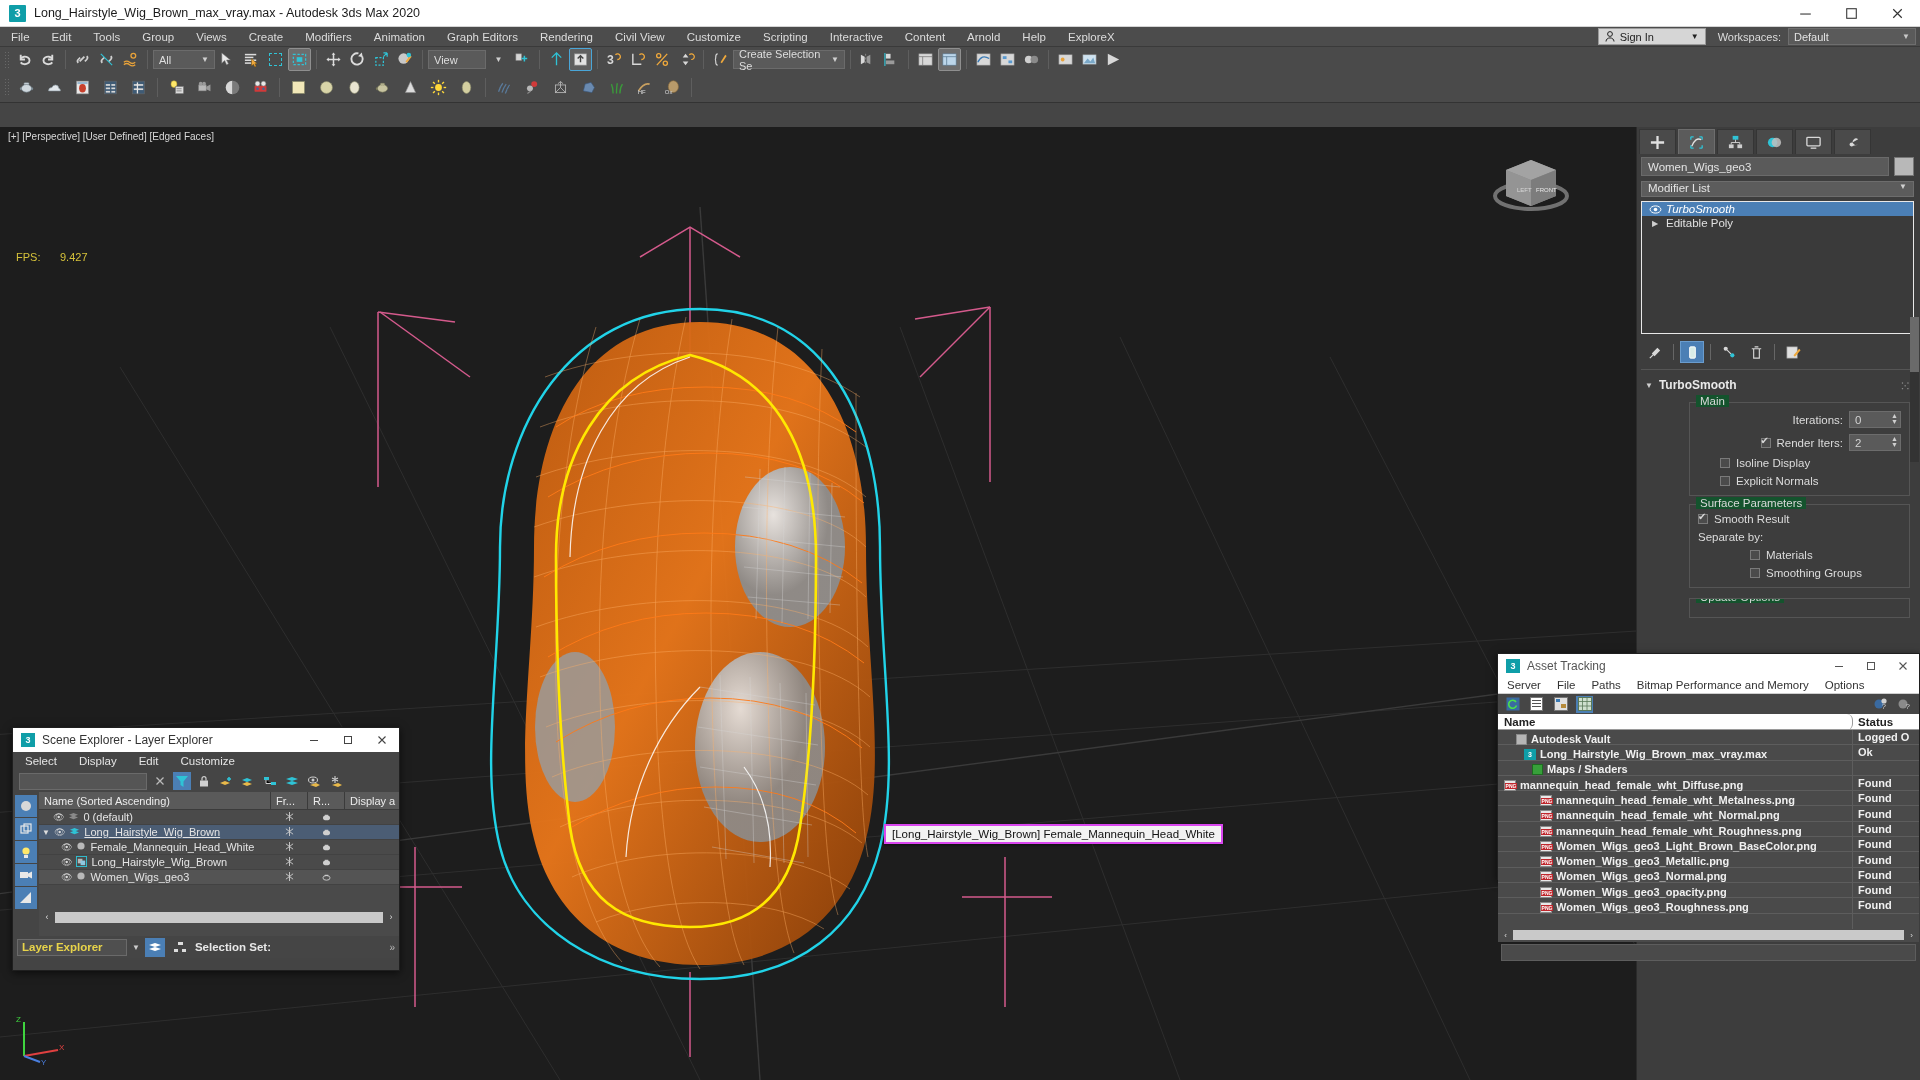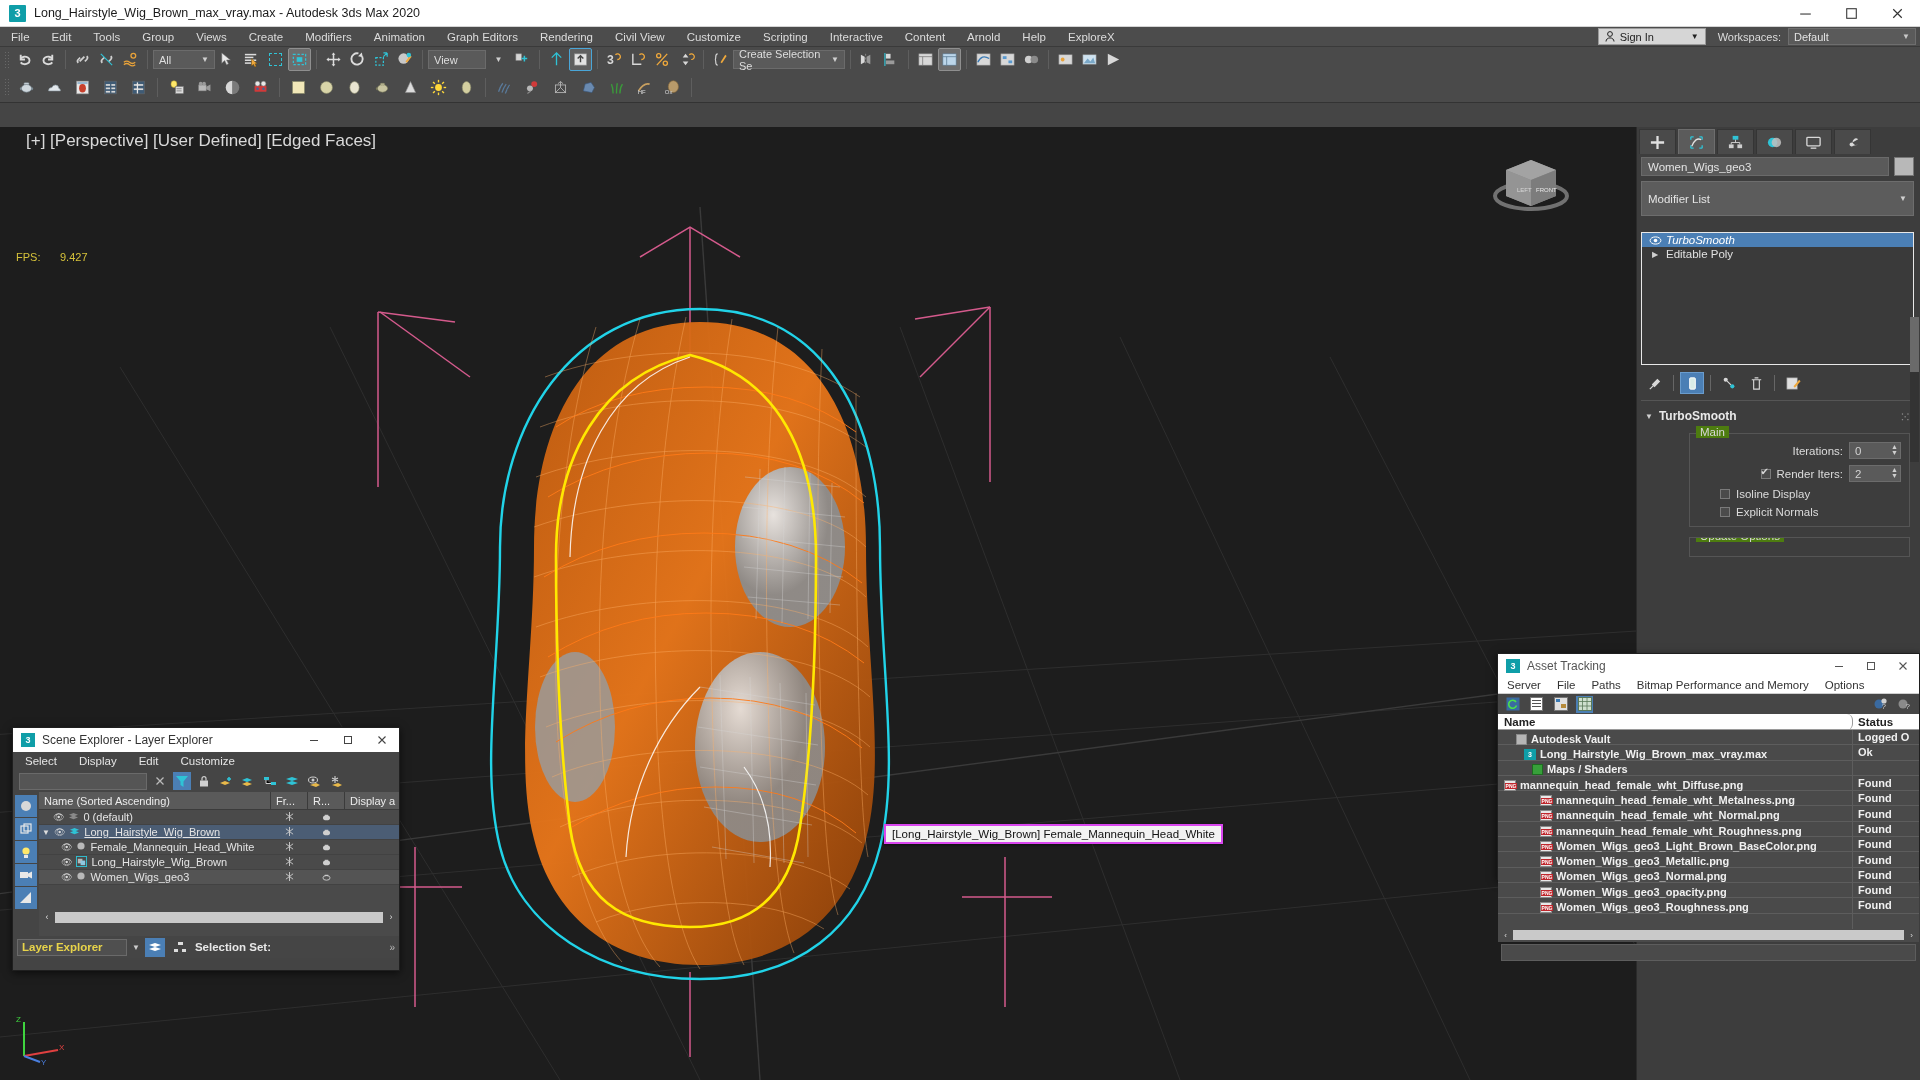--- a/index.html
+++ b/index.html
@@ -67,21 +67,21 @@
   .tcombo.w60{width:62px}.tcombo.w56{width:58px}.tcombo.w110{width:112px}
 
   
   .ic { width:17px;height:17px;display:block; }
   .sq { width:13px;height:13px;border:1.5px solid #2fc3d6; }
   .sq.dash { border-style:dashed; }
 
   
   .viewport { position:absolute; left:0; top:127px; width:1636px; height:953px;
               background:#1d1d1d; overflow:hidden; }
-  .vp-label { position:absolute; left:26px; top:4px; color:#d9d9d9; font-size:17px; }
+  .vp-label { position:absolute; left:8px; top:4px; color:#d9d9d9; font-size:10px; }
   .vp-stats { position:absolute; left:16px; top:27px; font-size:11px; color:#d6c23a; }
   .vp-stats table { border-collapse:collapse; }
   .vp-stats td { padding:1px 0; font-size:11px; color:#d6c23a;}
   .vp-stats td.c1 { width:50px; text-align:right; padding-right:8px;}
   .vp-stats td.c2 { width:60px; }
   .vp-stats td.c3 { }
   .vp-fps { position:absolute; left:16px; top:80px; font-size:11px; color:#d6c23a;margin-top:44px;}
   .vp-fps span.l { display:inline-block;width:44px;}
 
   
@@ -101,22 +101,22 @@
   .cmdpanel { position:absolute; right:0; top:127px; width:284px; height:953px;
               background:#3d3d3d; border-left:1px solid #2b2b2b;}
   .cp-tabs { display:flex; height:27px; background:#3d3d3d; padding-left:2px; padding-top:2px;}
   .cp-tab { width:37px;height:25px; display:flex;align-items:center;justify-content:center;
             background:#4a4a4a; margin-right:2px; border:1px solid #353535; border-bottom:none;}
   .cp-tab.active { background:#5b5b5b; border-color:#6d6d6d;}
   .cp-namerow { display:flex; align-items:center; padding:3px 6px 3px 4px; gap:5px;}
   .cp-name { flex:1; height:19px; background:#5a5a5a; border:1px solid #6a6a6a;
              color:#e3e3e3; font-size:11.5px; display:flex; align-items:center; padding:0 6px;}
   .cp-swatch { width:20px;height:19px;background:#b8b8b8;border:1px solid #777;}
-  .cp-modlist { margin:2px 6px 16px 4px; height:35px; background:#5c5c5c; border:1px solid #6d6d6d;
-                display:flex;align-items:center;padding:0 6px;font-size:11.5px;color:#e4e4e4;}
+  .cp-modlist { margin:2px 6px 4px 4px; height:16px; background:#5c5c5c; border:1px solid #6d6d6d;
+                display:flex;align-items:flex-start;padding:0 6px;font-size:11.5px;color:#e4e4e4;}
   .cp-modlist .caret{margin-left:auto;font-size:8px;color:#d0d0d0;}
   .cp-stack { margin:0 6px 0 4px; height:133px; background:#3a3a3a; border:1px solid #e8e8e8; overflow:hidden;}
   .stack-row { height:14px; display:flex; align-items:center; font-size:11.5px; color:#e0e0e0;
                padding-left:2px; }
   .stack-row.sel { background:#4b7fb5; color:#fff; }
   .stack-eye { width:22px; display:flex; align-items:center; justify-content:center;}
   .stack-arrow { width:22px; text-align:center; font-size:8px; color:#cfcfcf;}
   .stack-name { font-style:italic; }
   .cp-stackbtns { display:flex; align-items:center; gap:3px; margin:6px 0 0 6px; height:24px;}
   .sb { width:24px;height:22px;display:flex;align-items:center;justify-content:center;}
@@ -126,21 +126,21 @@
   .cp-scroll { position:absolute; right:1px; top:190px; width:9px; height:145px; background:#333;}
   .cp-scroll .thumb { position:absolute; top:0; left:0; width:9px;height:55px;background:#6a6a6a;}
 
   
   .rollout { margin:6px 4px 0 4px; }
   .ro-head { display:flex; align-items:center; font-size:12px; font-weight:bold; color:#e9e9e9;
              height:18px; }
   .ro-head .tri { font-size:8px; margin:0 6px 0 4px; color:#cfcfcf;}
   .ro-head .dots { margin-left:auto; margin-right:6px; color:#8a8a8a; font-size:9px; letter-spacing:1px;}
   .grp { border:1px solid #555; margin:8px 6px 0 48px; padding:8px 8px 8px 8px; position:relative; }
-  .grp > .gl { position:absolute; top:-8px; left:6px; background:#4d7c0f; padding:0 4px;
+  .grp > .gl { position:absolute; top:-8px; left:6px; background:#14532d; padding:0 4px;
                font-size:11.5px; color:#d8d8d8;}
   .row { display:flex; align-items:center; justify-content:flex-end; margin-bottom:6px; gap:6px;}
   .row .lbl { font-size:11.5px;color:#dcdcdc;}
   .spin { width:52px;height:17px;background:#5a5a5a;border:1px solid #6c6c6c; display:flex;
           align-items:center; padding-left:5px; font-size:11.5px; color:#d2d2d2; position:relative;}
   .spin .arrows { position:absolute; right:2px; top:1px; display:flex; flex-direction:column;
                   gap:1px; color:#cfcfcf; font-size:7px; line-height:6px;}
   .chk { width:10px;height:10px;border:1px solid #7a7a7a;background:#4b4b4b; display:inline-block;
          position:relative; }
   .chk.on:after { content:"✔"; position:absolute; left:-1px; top:-4px; font-size:10px; color:#d8d8d8;}
@@ -960,20 +960,38 @@
         <div class="crow ind2">
           <span class="chk"></span>
           <span>Isoline Display</span>
         </div>
         <div class="crow ind2" style="margin-bottom:0">
           <span class="chk"></span>
           <span>Explicit Normals</span>
         </div>
       </div>
 
+      <div class="grp">
+        <span class="gl">Surface Parameters</span>
+        <div class="crow">
+          <span class="chk on"></span>
+          <span>Smooth Result</span>
+        </div>
+        <div class="crow">
+          <span>Separate by:</span>
+        </div>
+        <div class="crow ind">
+          <span class="chk"></span>
+          <span>Materials</span>
+        </div>
+        <div class="crow ind" style="margin-bottom:0">
+          <span class="chk"></span>
+          <span>Smoothing Groups</span>
+        </div>
+      </div>
 
       <div class="grp" style="height:20px;overflow:hidden;margin-top:10px">
         <span class="gl">Update Options</span>
       </div>
     </div>
 
     <div class="cp-scroll">
       <div class="thumb"></div>
     </div>
   </div>

